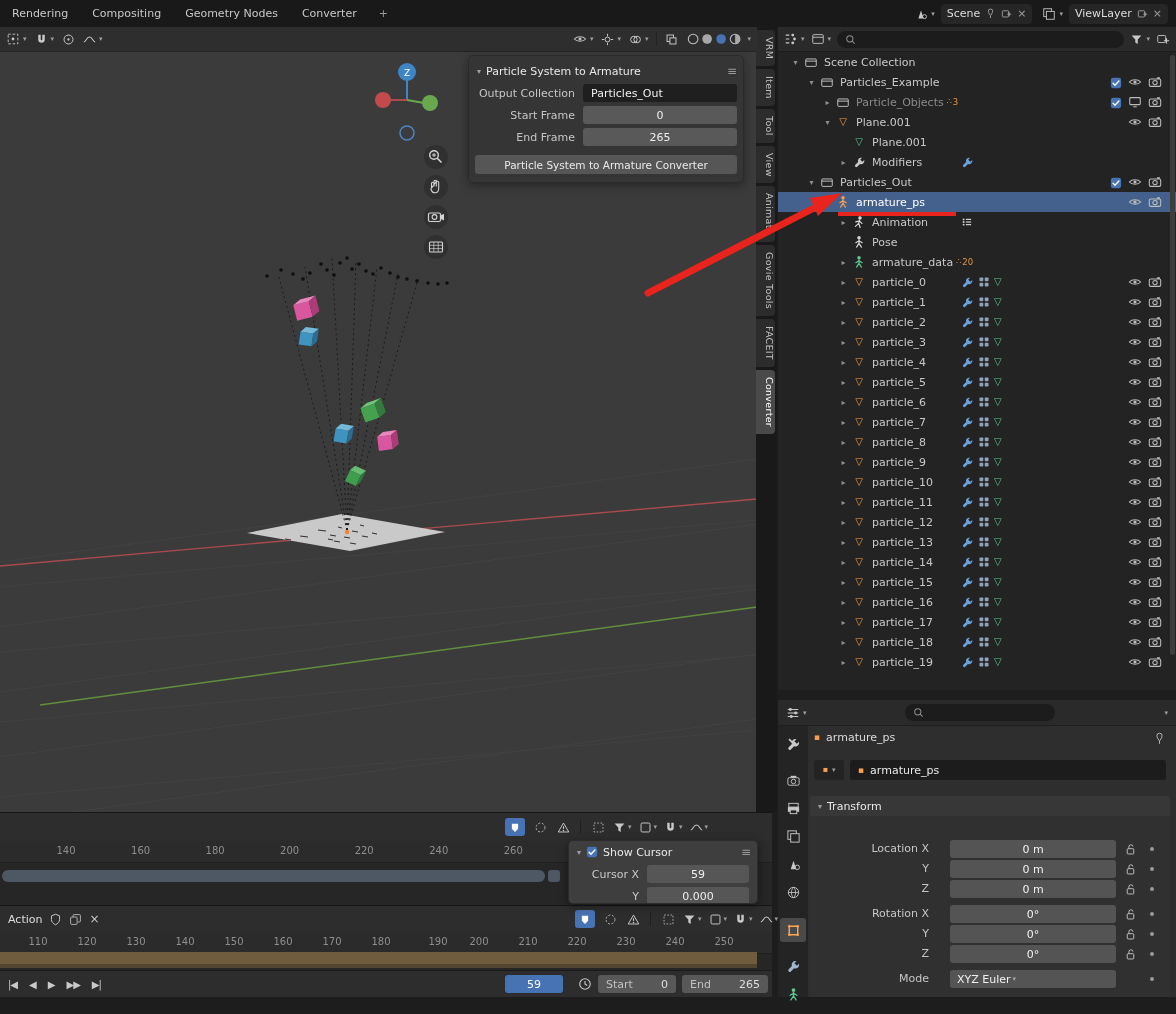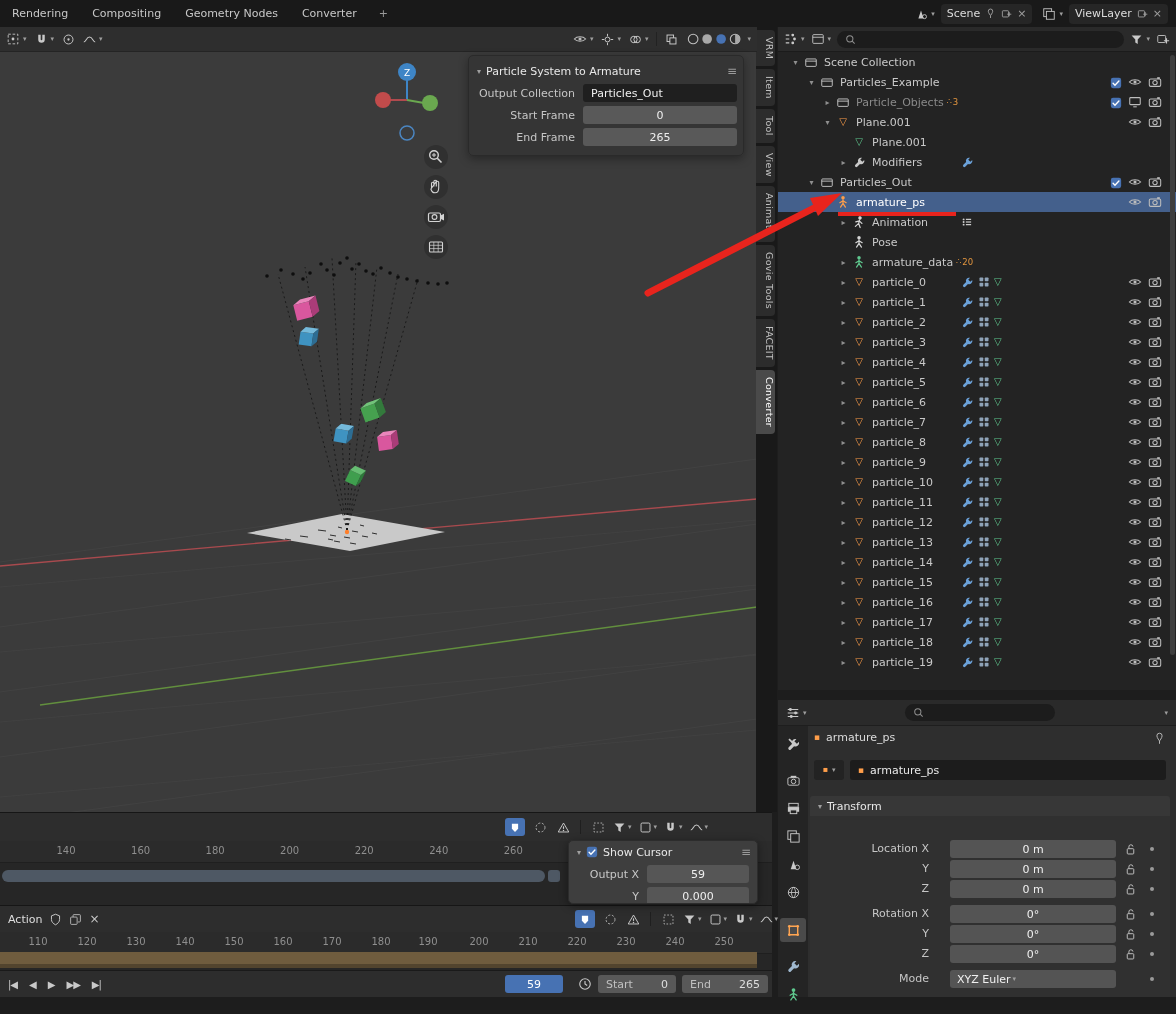--- a/index.html
+++ b/index.html
@@ -310,20 +310,21 @@
    </div>
           <div class="prow">
      <span class="lbl">Start Frame</span>
      <span class="val">0</span>
    </div>
           <div class="prow">
      <span class="lbl">End Frame</span>
      <span class="val">265</span>
    </div>
         </div>
+      <div class="pbtn">Particle System to Armature Converter</div>
     </div>
   </div>
 
   <div id="side-tabs" class="abs">
       <div class="side-tab">VRM</div>
       <div class="side-tab">Item</div>
       <div class="side-tab">Tool</div>
       <div class="side-tab">View</div>
       <div class="side-tab">Animate</div>
       <div class="side-tab">Govie Tools</div>
@@ -1476,21 +1477,21 @@
     <div class="ttl">
       <span class="caret" style="font-size:8px">▾</span>
       <svg width="12" height="12" viewBox="0 0 14 14">
           <rect x="1" y="1" width="12" height="12" rx="2.5" fill="#4772b3"></rect>
           <path d="M3.6 7.2 l2.2 2.3 L10.4 4.6" stroke="#fff" stroke-width="1.6" fill="none" stroke-linecap="round"></path>
         </svg>
       <span>Show Cursor</span>
       <span class="menu">≡</span>
     </div>
     <div class="cp-row">
-      <span class="lbl">Output X</span>
+      <span class="lbl">Cursor X</span>
       <span class="val">59</span>
     </div>
     <div class="cp-row">
       <span class="lbl">Y</span>
       <span class="val">0.000</span>
     </div>
   </div>
 
   <div id="ds2" class="abs">
     <div id="ds2-header">
@@ -1559,21 +1560,21 @@
     </div>
     <div id="ds2-ruler" class="ruler">
         <span class="tick" style="left:38.0px">110</span>
         <span class="tick" style="left:87.0px">120</span>
         <span class="tick" style="left:136.0px">130</span>
         <span class="tick" style="left:185.0px">140</span>
         <span class="tick" style="left:234.0px">150</span>
         <span class="tick" style="left:283.0px">160</span>
         <span class="tick" style="left:332.0px">170</span>
         <span class="tick" style="left:381.0px">180</span>
-        <span class="tick" style="left:428px">190</span>
+        <span class="tick" style="left:438px">190</span>
         <span class="tick" style="left:479.0px">200</span>
         <span class="tick" style="left:528.0px">210</span>
         <span class="tick" style="left:577.0px">220</span>
         <span class="tick" style="left:626.0px">230</span>
         <span class="tick" style="left:675.0px">240</span>
         <span class="tick" style="left:724.0px">250</span>
       </div>
     <div id="ds2-keys"></div>
     <div id="ds2-keys2"></div>
   </div>

